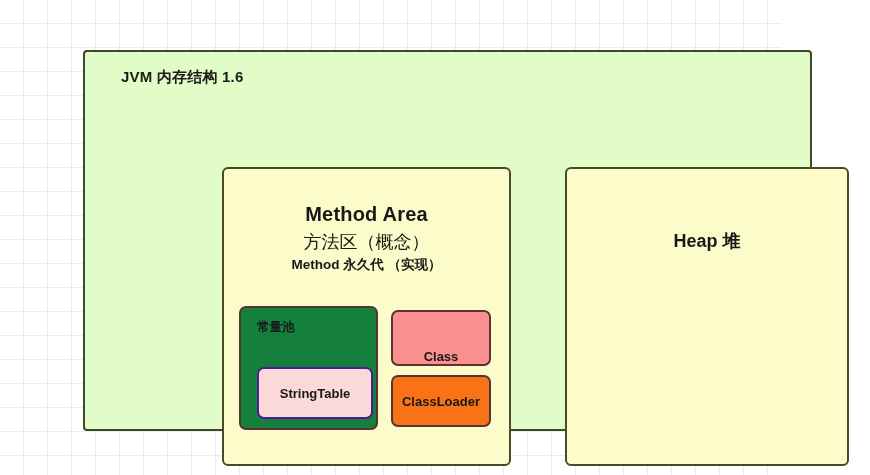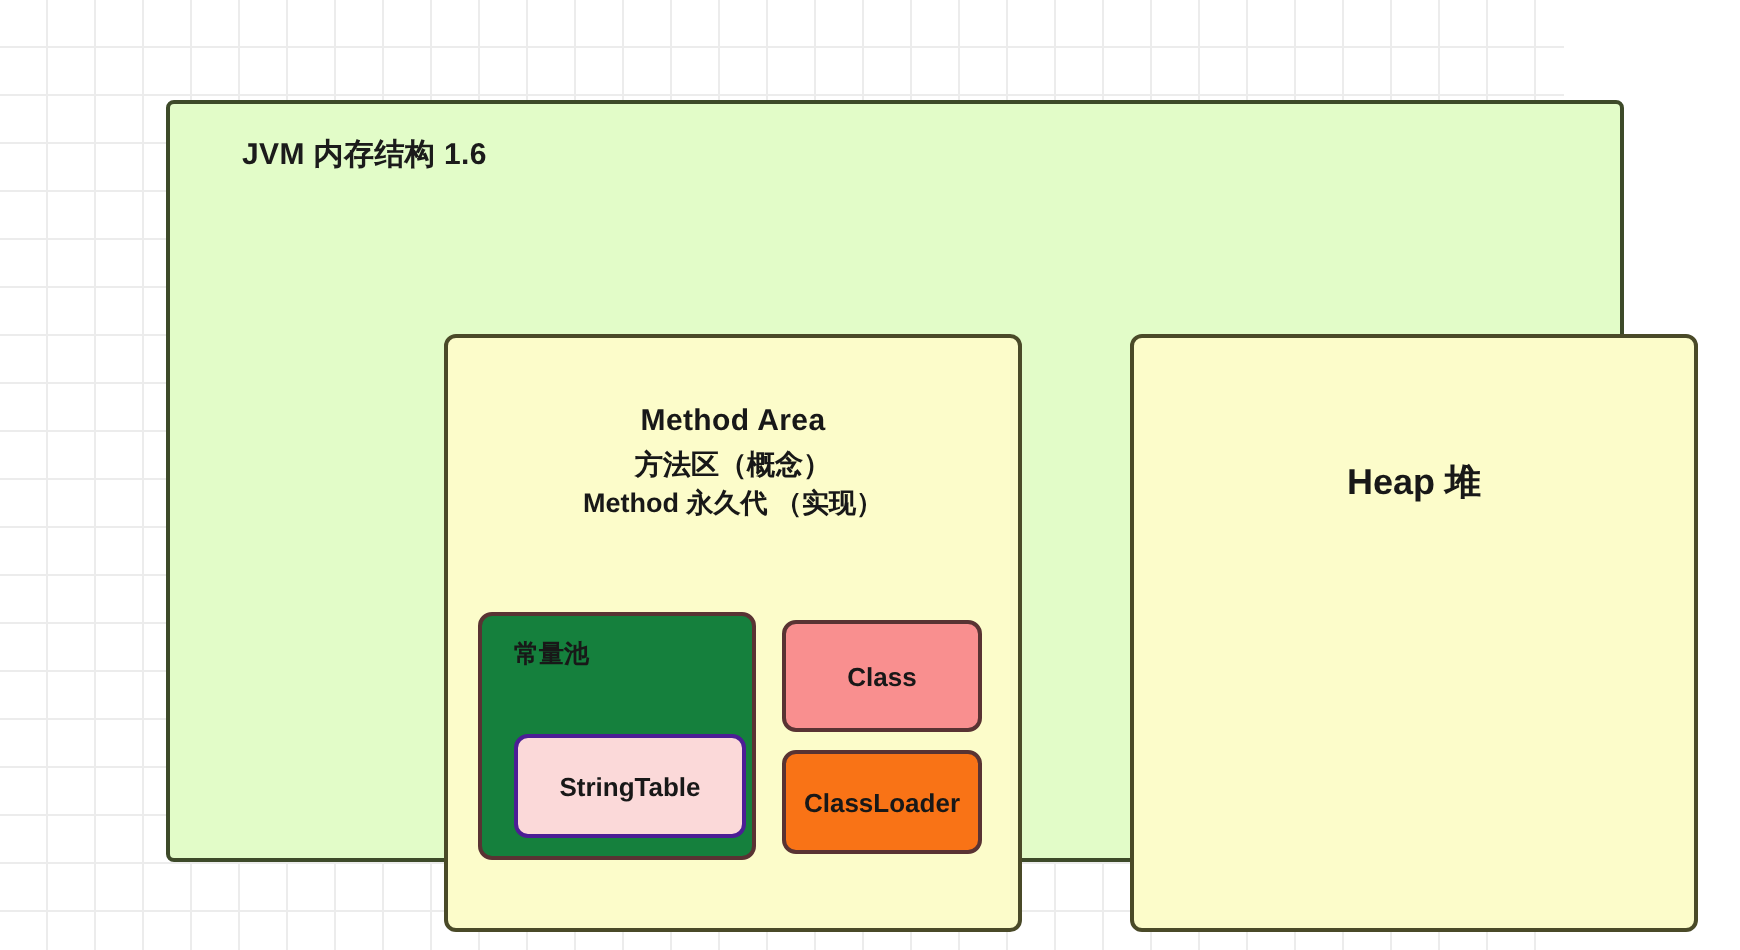--- a/index.html
+++ b/index.html
@@ -68,27 +68,27 @@
   #method-area-labels {
     position: absolute;
     left: 0;
     right: 0;
     top: 31px;
     text-align: center;
     color: #181818;
     line-height: 1.45;
   }
   .ma-line-1 {
-    font-size: 15px;
+    font-size: 20px;
     font-weight: bold;
     letter-spacing: 0.2px;
   }
   .ma-line-2 {
-    font-size: 14px;
-    font-weight: bold;
+    font-size: 18px;
+    font-weight: normal;
     text-align: center;
   }
   .ma-line-3 {
     font-size: 13.5px;
     font-weight: bold;
   }
 
   
   #constant-pool {
     left: 15px;
@@ -133,21 +133,21 @@
   
   #class-box {
     left: 167px;
     top: 141px;
     width: 100px;
     height: 56px;
     background: #f98f8f;
     border-color: #593333;
     border-radius: 7px;
     display: flex;
-    align-items: center;
+    align-items: flex-end;
     justify-content: center;
   }
   
   #classloader-box {
     left: 167px;
     top: 206px;
     width: 100px;
     height: 52px;
     background: #f97316;
     border-color: #593333;

